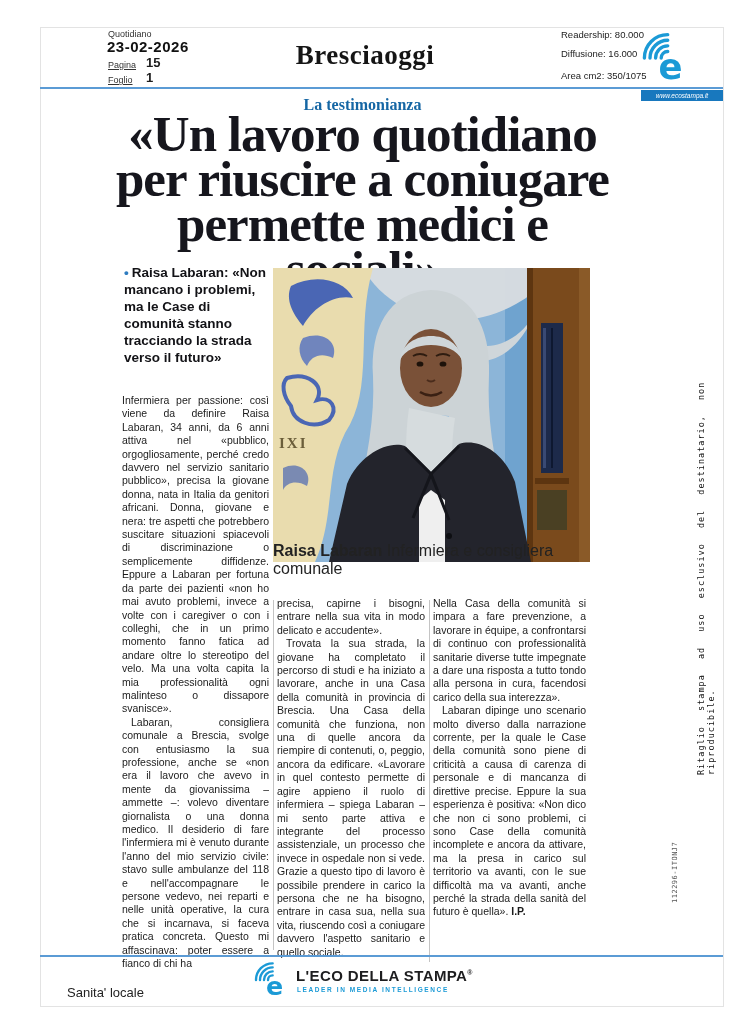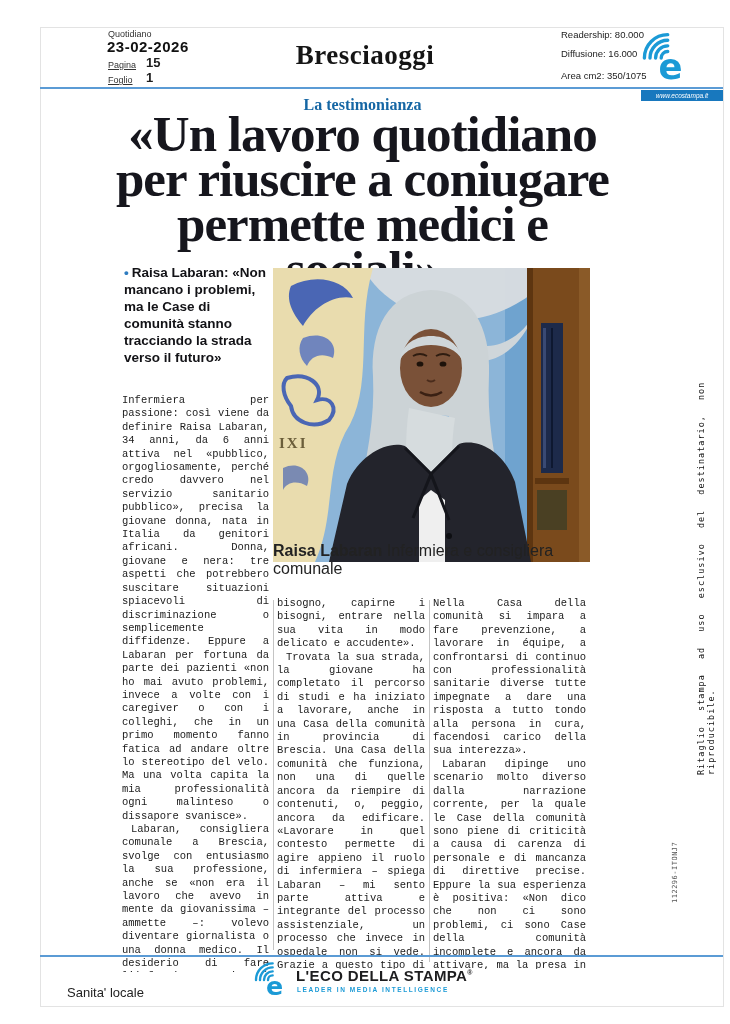--- a/index.html
+++ b/index.html
@@ -35,21 +35,21 @@
   .standfirst{left:124px;top:264px;width:150px;font-weight:bold;
               font-size:13.5px;line-height:17px;color:#121216;}
   .bullet{color:#2e7cc0;margin-right:3px;}
 
   
   .photo{left:273px;top:268px;width:317px;height:294px;overflow:hidden;background:#22c55e;}
   .caption{left:273px;top:542px;width:317px;font-size:16px;color:#222;}
   .caption b{font-weight:bold;}
 
   
-  .col{font-family:Liberation Mono, monospace;font-size:10.5px;line-height:13.4px;
+  .col{font-family:Liberation Sans, sans-serif;font-size:10.5px;line-height:13.4px;
        text-align:justify;color:#1b1b1b;overflow:hidden;hyphens:auto;}
   .col p{margin:0;}
   .col p + p{text-indent:9px;}
   .col1{left:122px;top:394px;width:147px;height:578px;}
   .col2{left:277px;top:597px;width:148px;height:372px;}
   .col3{left:433px;top:597px;width:153px;height:372px;}
   .rule-v1{left:273px;top:600px;width:1px;height:350px;background:#c4c4c4;}
   .rule-v2{left:429px;top:600px;width:1px;height:362px;background:#c4c4c4;}
   .sig{font-weight:bold;}
 
@@ -157,21 +157,21 @@
   </svg>
 </div>
 <div class="abs caption"><b>Raisa Labaran</b><span> Infermiera e consigliera comunale</span></div>
 
 <div class="abs col col1">
   <p>Infermiera per passione: così viene da definire Raisa Labaran, 34 anni, da 6 anni attiva nel «pubblico, orgogliosamente, perché credo davvero nel servizio sanitario pubblico», precisa la giovane donna, nata in Italia da genitori africani. Donna, giovane e nera: tre aspetti che potrebbero suscitare situazioni spiacevoli di discriminazione o semplicemente diffidenze. Eppure a Labaran per fortuna da parte dei pazienti «non ho mai avuto problemi, invece a volte con i caregiver o con i colleghi, che in un primo momento fanno fatica ad andare oltre lo stereotipo del velo. Ma una volta capita la mia professionalità ogni malinteso o dissapore svanisce».</p>
   <p>Labaran, consigliera comunale a Brescia, svolge con entusiasmo la sua professione, anche se «non era il lavoro che avevo in mente da giovanissima – ammette –: volevo diventare giornalista o una donna medico. Il desiderio di fare l'infermiera mi è venuto durante l'anno del mio servizio civile: stavo sulle ambulanze del 118 e nell'accompagnare le persone vedevo, nei reparti e nelle unità operative, la cura che si incarnava, si faceva pratica concreta. Questo mi affascinava: poter essere a fianco di chi ha</p>
 </div>
 <div class="abs rule-v1"></div>
 <div class="abs col col2">
-  <p>bisogno, capirne i bisogni, entrare nella sua vita in modo delicato e accudente».</p>
+  <p>precisa, capirne i bisogni, entrare nella sua vita in modo delicato e accudente».</p>
   <p>Trovata la sua strada, la giovane ha completato il percorso di studi e ha iniziato a lavorare, anche in una Casa della comunità in provincia di Brescia. Una Casa della comunità che funziona, non una di quelle ancora da riempire di contenuti, o, peggio, ancora da edificare. «Lavorare in quel contesto permette di agire appieno il ruolo di infermiera – spiega Labaran – mi sento parte attiva e integrante del processo assistenziale, un processo che invece in ospedale non si vede. Grazie a questo tipo di lavoro è possibile prendere in carico la persona che ne ha bisogno, entrare in casa sua, nella sua vita, riuscendo così a coniugare davvero l'aspetto sanitario e quello sociale.</p>
 </div>
 <div class="abs rule-v2"></div>
 <div class="abs col col3">
   <p>Nella Casa della comunità si impara a fare prevenzione, a lavorare in équipe, a confrontarsi di continuo con professionalità sanitarie diverse tutte impegnate a dare una risposta a tutto tondo alla persona in cura, facendosi carico della sua interezza».</p>
   <p><span>Labaran dipinge uno scenario molto diverso dalla narrazione corrente, per la quale le Case della comunità sono piene di criticità a causa di carenza di personale e di mancanza di direttive precise. Eppure la sua esperienza è positiva: «Non dico che non ci sono problemi, ci sono Case della comunità incomplete e ancora da attivare, ma la presa in carico sul territorio va avanti, con le sue difficoltà ma va avanti, anche perché la strada della sanità del futuro è quella». </span><span class="sig">I.P.</span></p>
 </div>
 
 <div class="abs vert disclaimer">Ritaglio stampa ad uso esclusivo del destinatario, non riproducibile.</div>
 <div class="abs vert clipcode">112296-ITONJ7</div>

